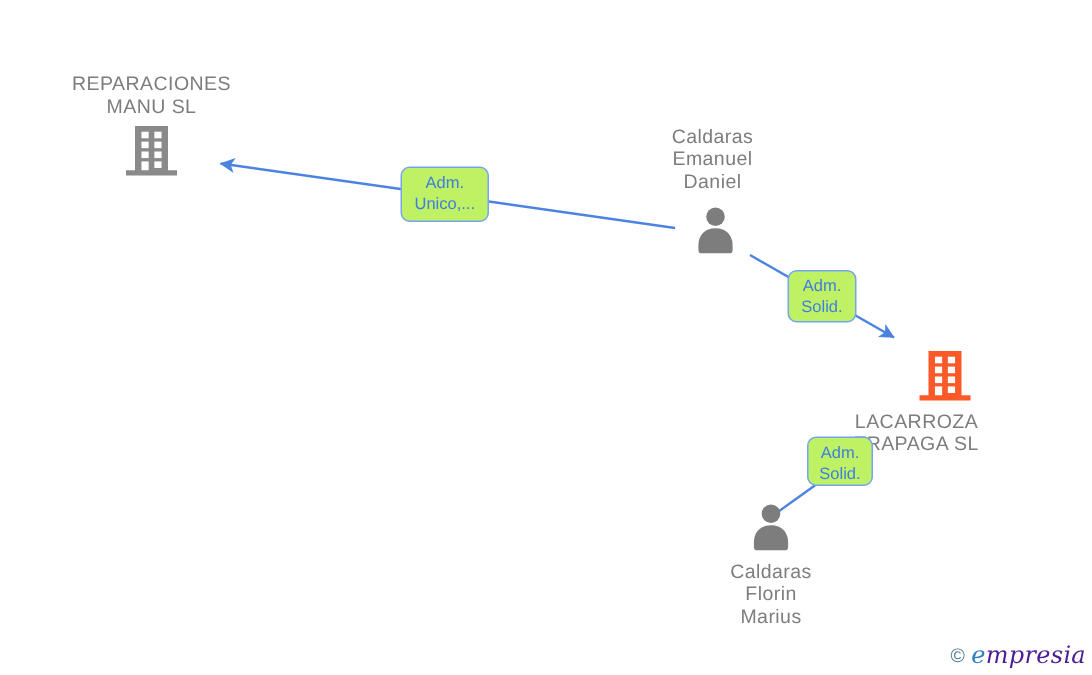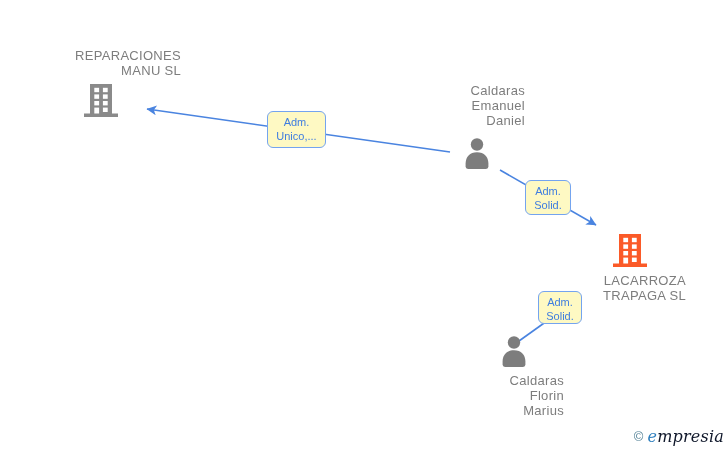--- a/index.html
+++ b/index.html
@@ -5,42 +5,42 @@
   html,body { margin:0; padding:0; }
   body {
     width:728px; height:450px; position:relative; overflow:hidden;
     background:#ffffff;
     font-family:"Liberation Sans", sans-serif;
   }
   #edges { position:absolute; left:0; top:0; z-index:1; }
   .node-icon { position:absolute; z-index:2; }
   .node-label {
     position:absolute; z-index:2;
-    text-align:right; white-space:pre-line;
+    text-align:center; white-space:pre-line;
     font-size:13px; line-height:15px; letter-spacing:0.3px;
     color:#7d7d7d; background:#ffffff;
   }
   .edge-label {
     position:absolute; z-index:3; box-sizing:border-box;
     border:1.5px solid #74a4ef; border-radius:6px;
-    background:#fef9c3; color:#3f7de0;
+    background:#bef264; color:#3f7de0;
     font-size:11px; line-height:14px; text-align:center;
     padding-top:3px; white-space:pre-line;
   }
   .watermark {
     position:absolute; right:4px; bottom:4px; z-index:4;
     font-family:"DejaVu Serif", serif; font-style:italic; font-size:16px;
     letter-spacing:0.2px;
   }
   .wm-copy {
     font-family:"Liberation Sans", sans-serif; font-style:normal;
     font-size:13px; color:#4e7e93; margin-right:4px; vertical-align:1px;
   }
   .wm-e    { color:#2e7fbe; }
-  .wm-rest { color:#0f172a;font-style:italic; }
+  .wm-rest { color:#4c1d95;font-style:italic; }
 </style>
 </head>
 <body>
 
 <svg id="edges" width="728" height="450" viewBox="0 0 728 450">
   <defs>
     <marker id="arrow" viewBox="0 0 10 10" refX="9.5" refY="5" markerWidth="11" markerHeight="10" markerUnits="userSpaceOnUse" orient="auto">
       <path d="M0,0 L10,5 L0,10 L2.6,5 Z" fill="#4a84e0"></path>
     </marker>
   </defs>

